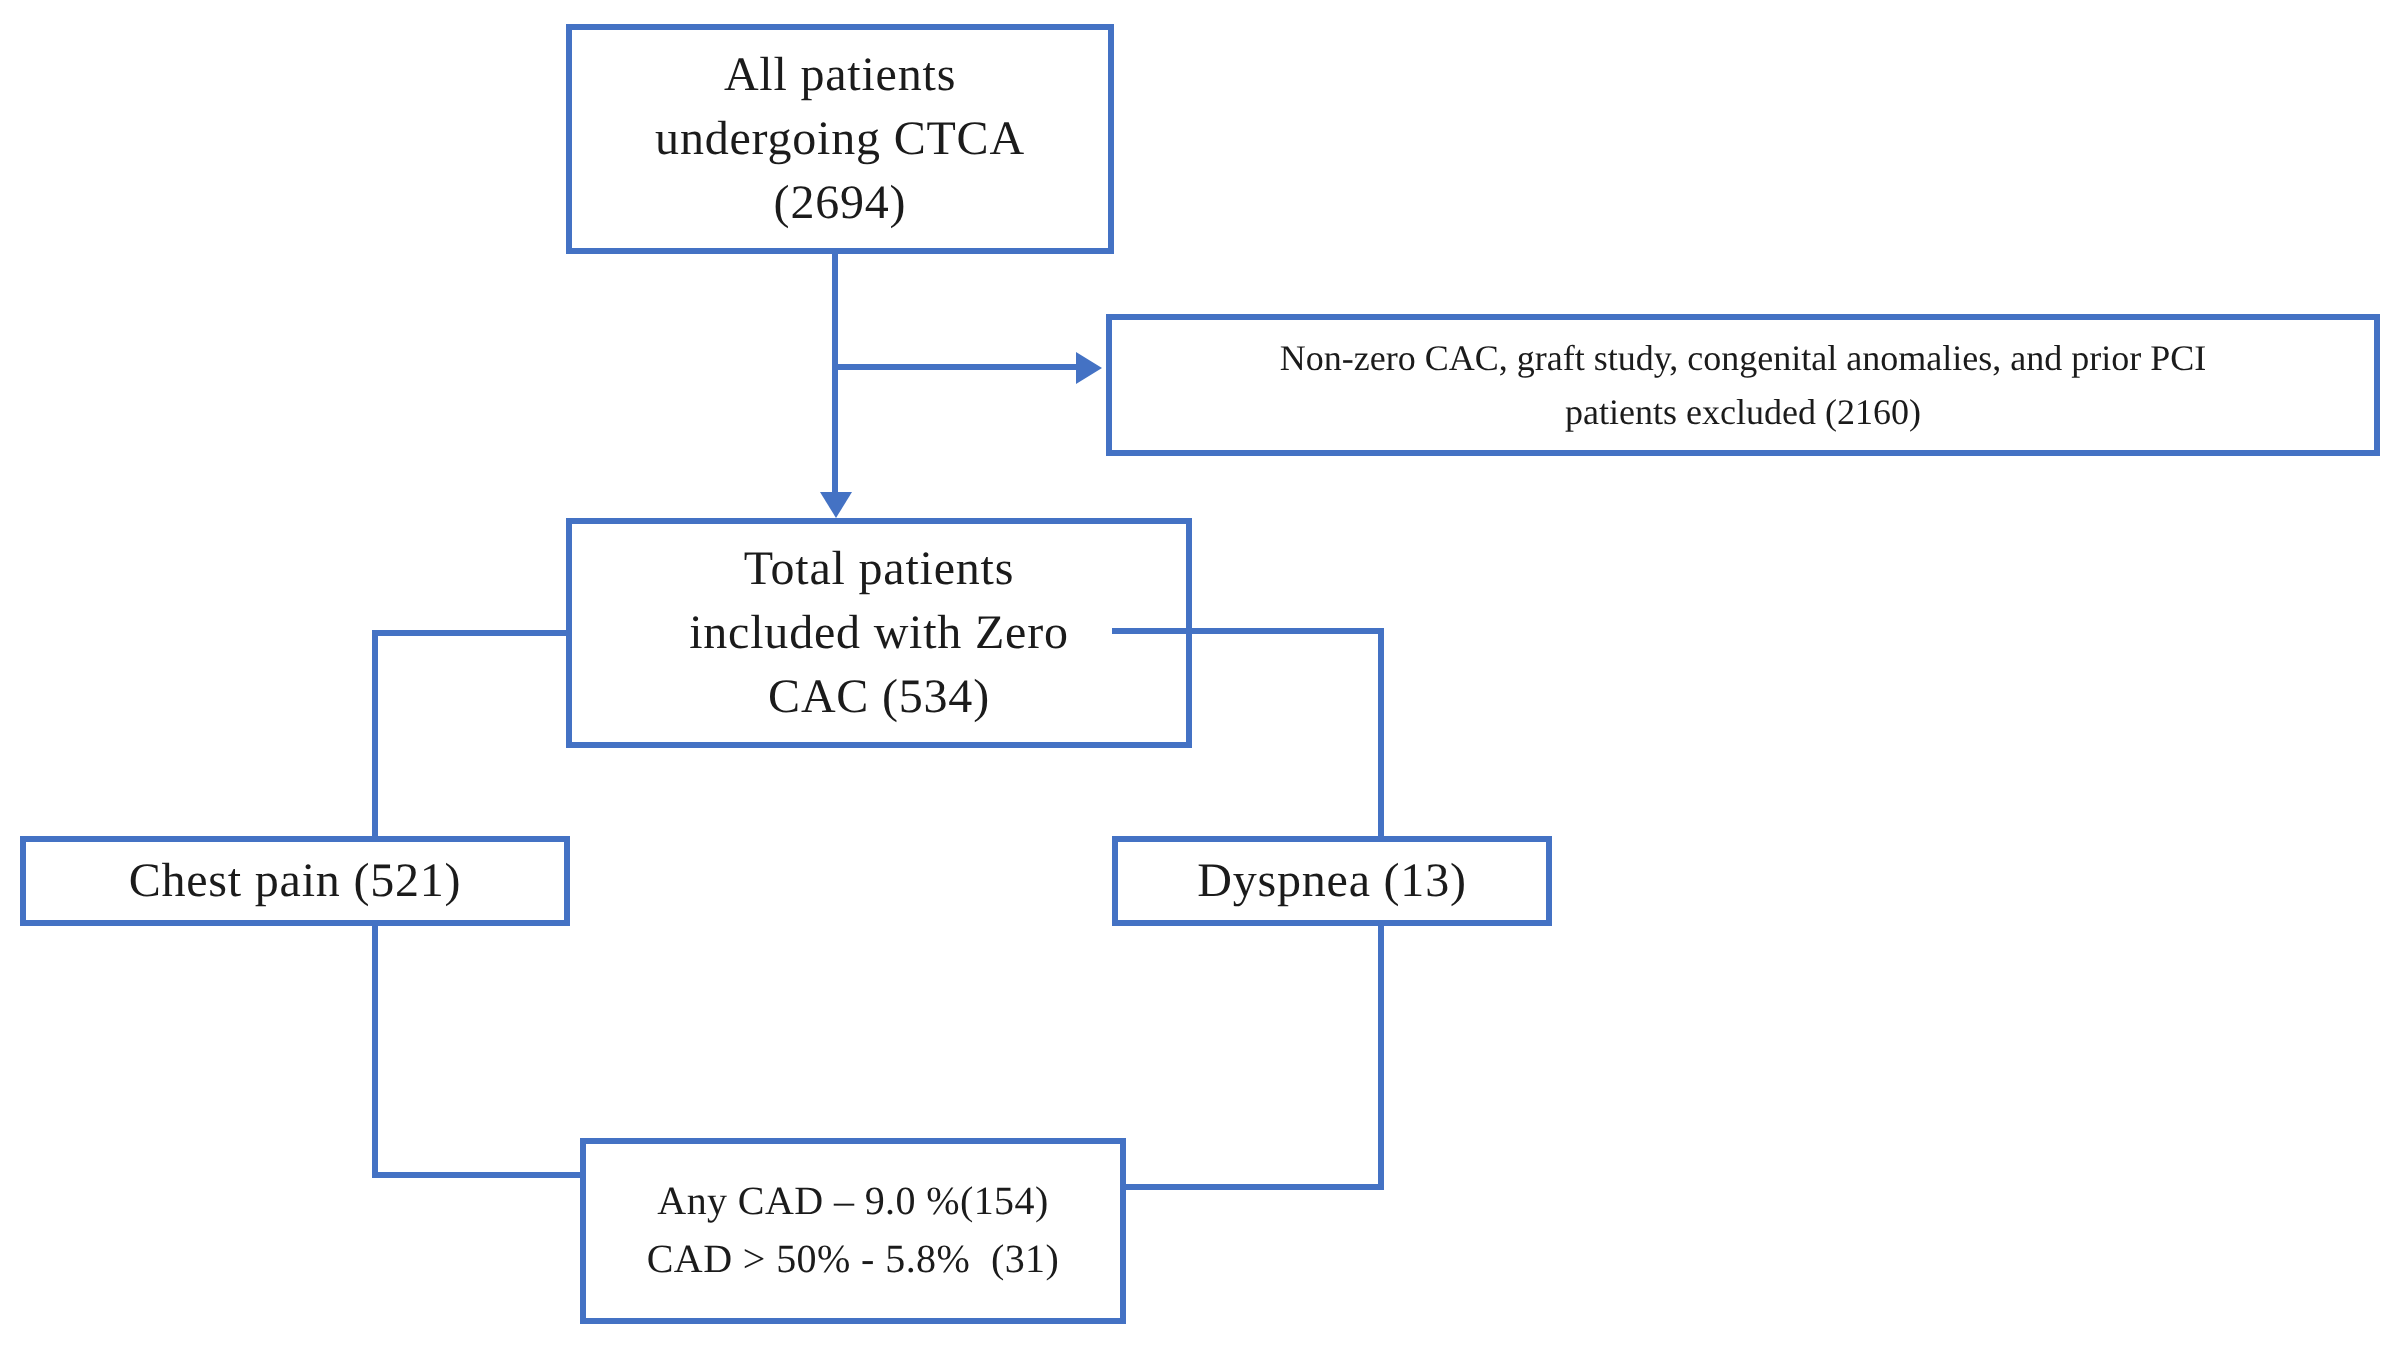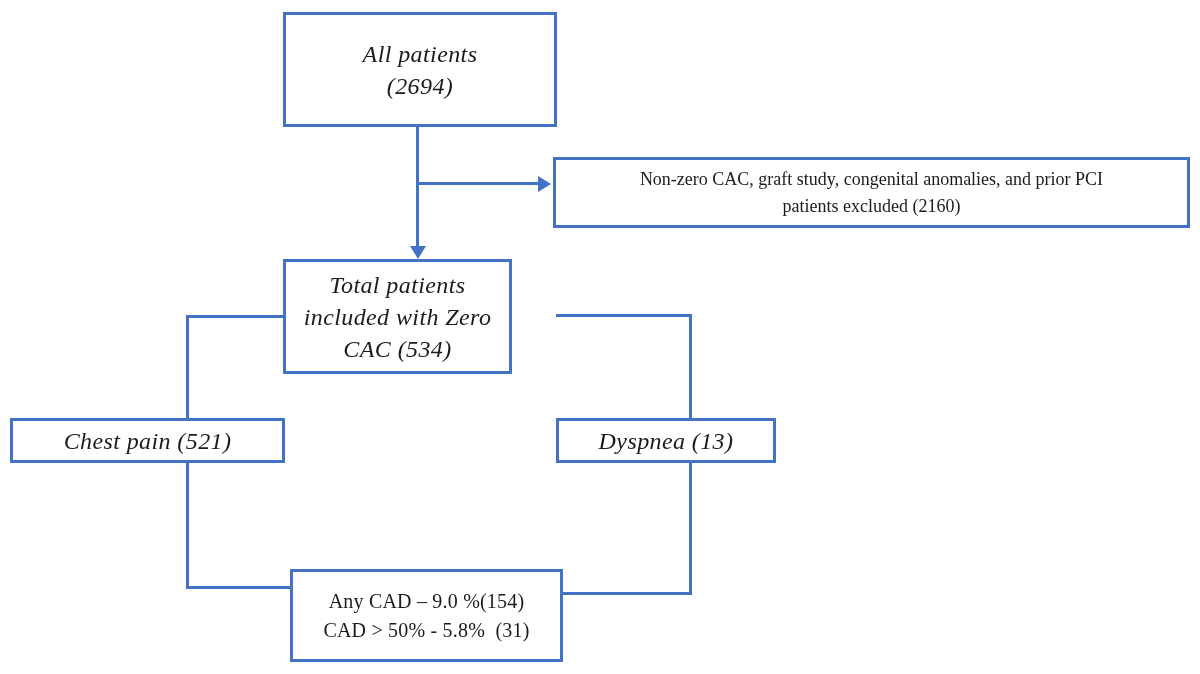--- a/index.html
+++ b/index.html
@@ -21,21 +21,21 @@
     box-sizing:border-box;
     border:3px solid var(--line-color);
     background:var(--bg-color);
     display:flex;
     flex-direction:column;
     align-items:center;
     justify-content:center;
     text-align:center;
   }
   .node .line{white-space:pre-wrap;}
-  .big{font-size:24px;line-height:32px;letter-spacing:0.4px;font-style:italic;}
+  .big{font-size:24px;line-height:32px;letter-spacing:0.4px;}
   .mid{font-size:20px;line-height:29px;letter-spacing:0.2px;}
   .small{font-size:18px;line-height:27px;}
   .conn{
     position:absolute;
     background:var(--line-color);
   }
   .arrow{
     position:absolute;
     width:0;height:0;
   }
@@ -50,35 +50,36 @@
     border-left:13px solid var(--line-color);
   }
 </style>
 </head>
 <body>
 
 <div id="canvas">
 
   <div class="node big" style="left:283px;top:12px;width:274px;height:115px;">
     <div class="line">All patients</div>
+    <div class="line">undergoing CTCA</div>
     <div class="line">(2694)</div>
   </div>
 
   <div class="conn" style="left:416px;top:126px;width:3px;height:121px;"></div>
   <div class="arrow arrow-down" style="left:410px;top:246px;"></div>
 
   <div class="conn" style="left:416px;top:182px;width:122px;height:3px;"></div>
   <div class="arrow arrow-right" style="left:538px;top:176px;"></div>
 
   <div class="node small" style="left:553px;top:157px;width:637px;height:71px;">
     <div class="line">Non-zero CAC, graft study, congenital anomalies, and prior PCI</div>
     <div class="line">patients excluded (2160)</div>
   </div>
 
-  <div class="node big" style="left:283px;top:259px;width:229px;height:115px;">
+  <div class="node big" style="left:283px;top:259px;width:313px;height:115px;">
     <div class="line">Total patients</div>
     <div class="line">included with Zero</div>
     <div class="line">CAC (534)</div>
   </div>
 
   <div class="conn" style="left:186px;top:315px;width:97px;height:3px;"></div>
   <div class="conn" style="left:186px;top:315px;width:3px;height:103px;"></div>
 
   <div class="conn" style="left:556px;top:314px;width:136px;height:3px;"></div>
   <div class="conn" style="left:689px;top:314px;width:3px;height:104px;"></div>

